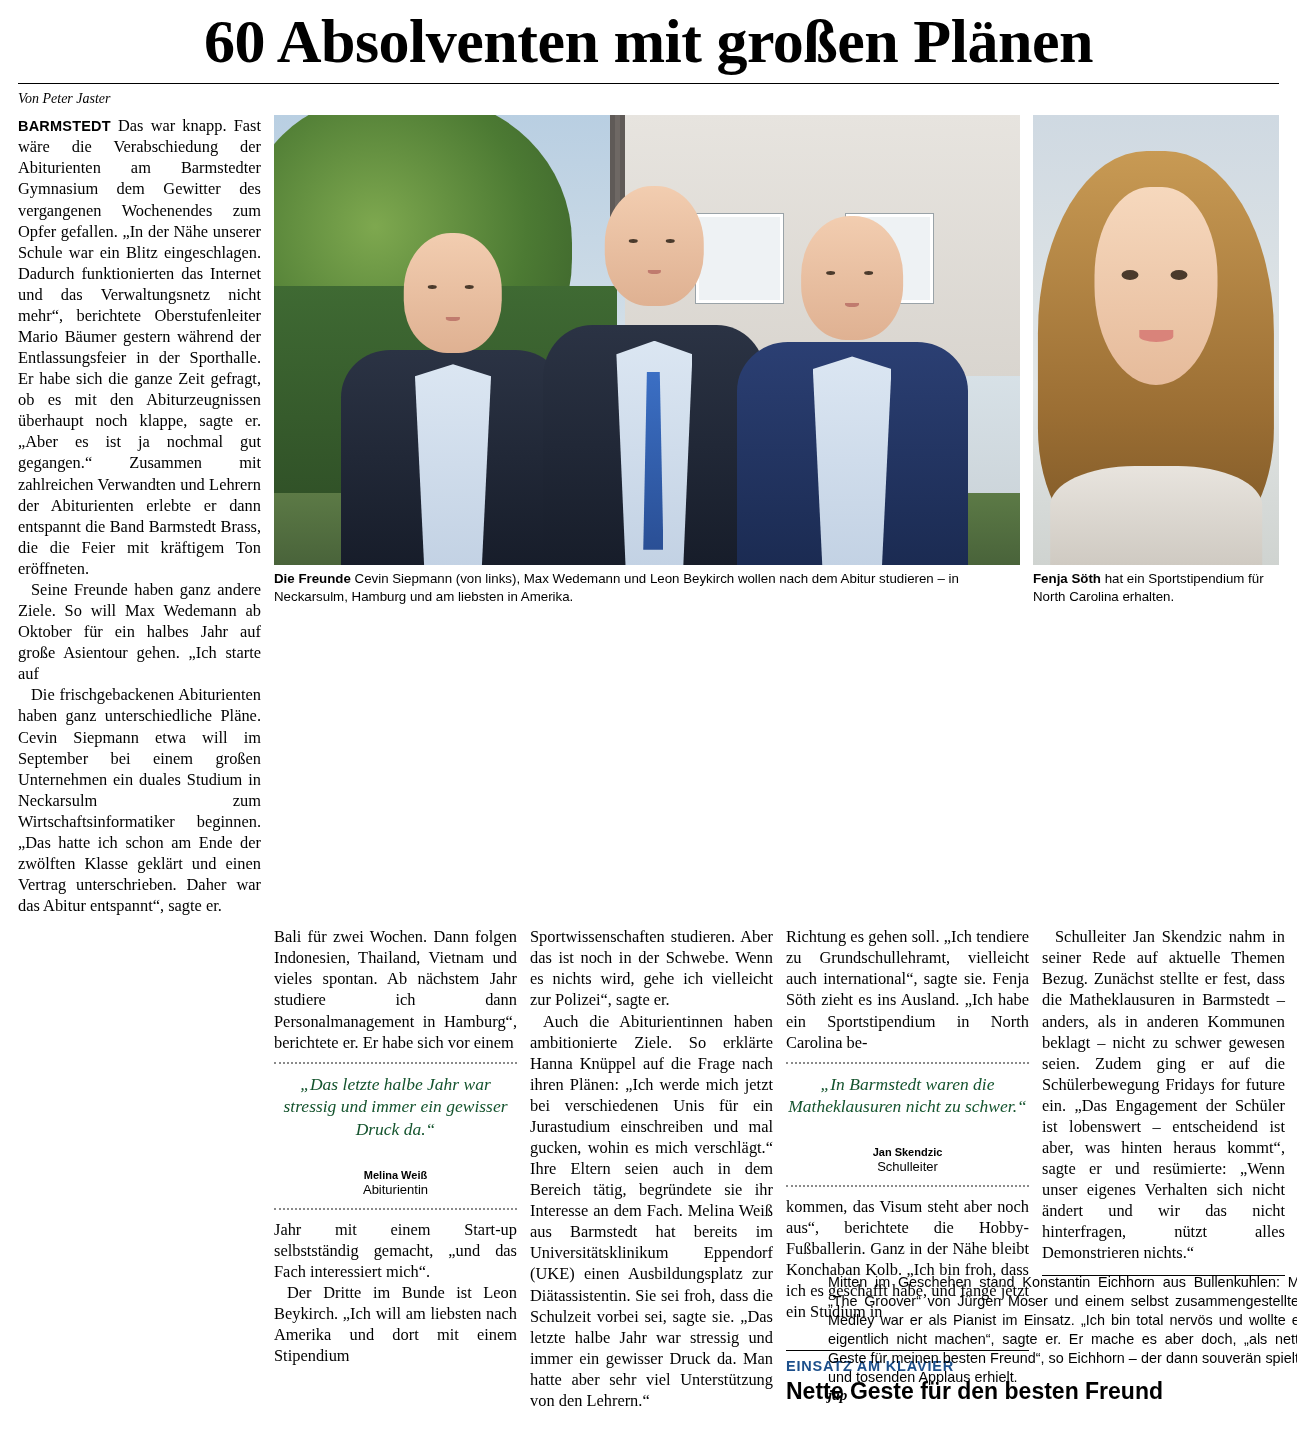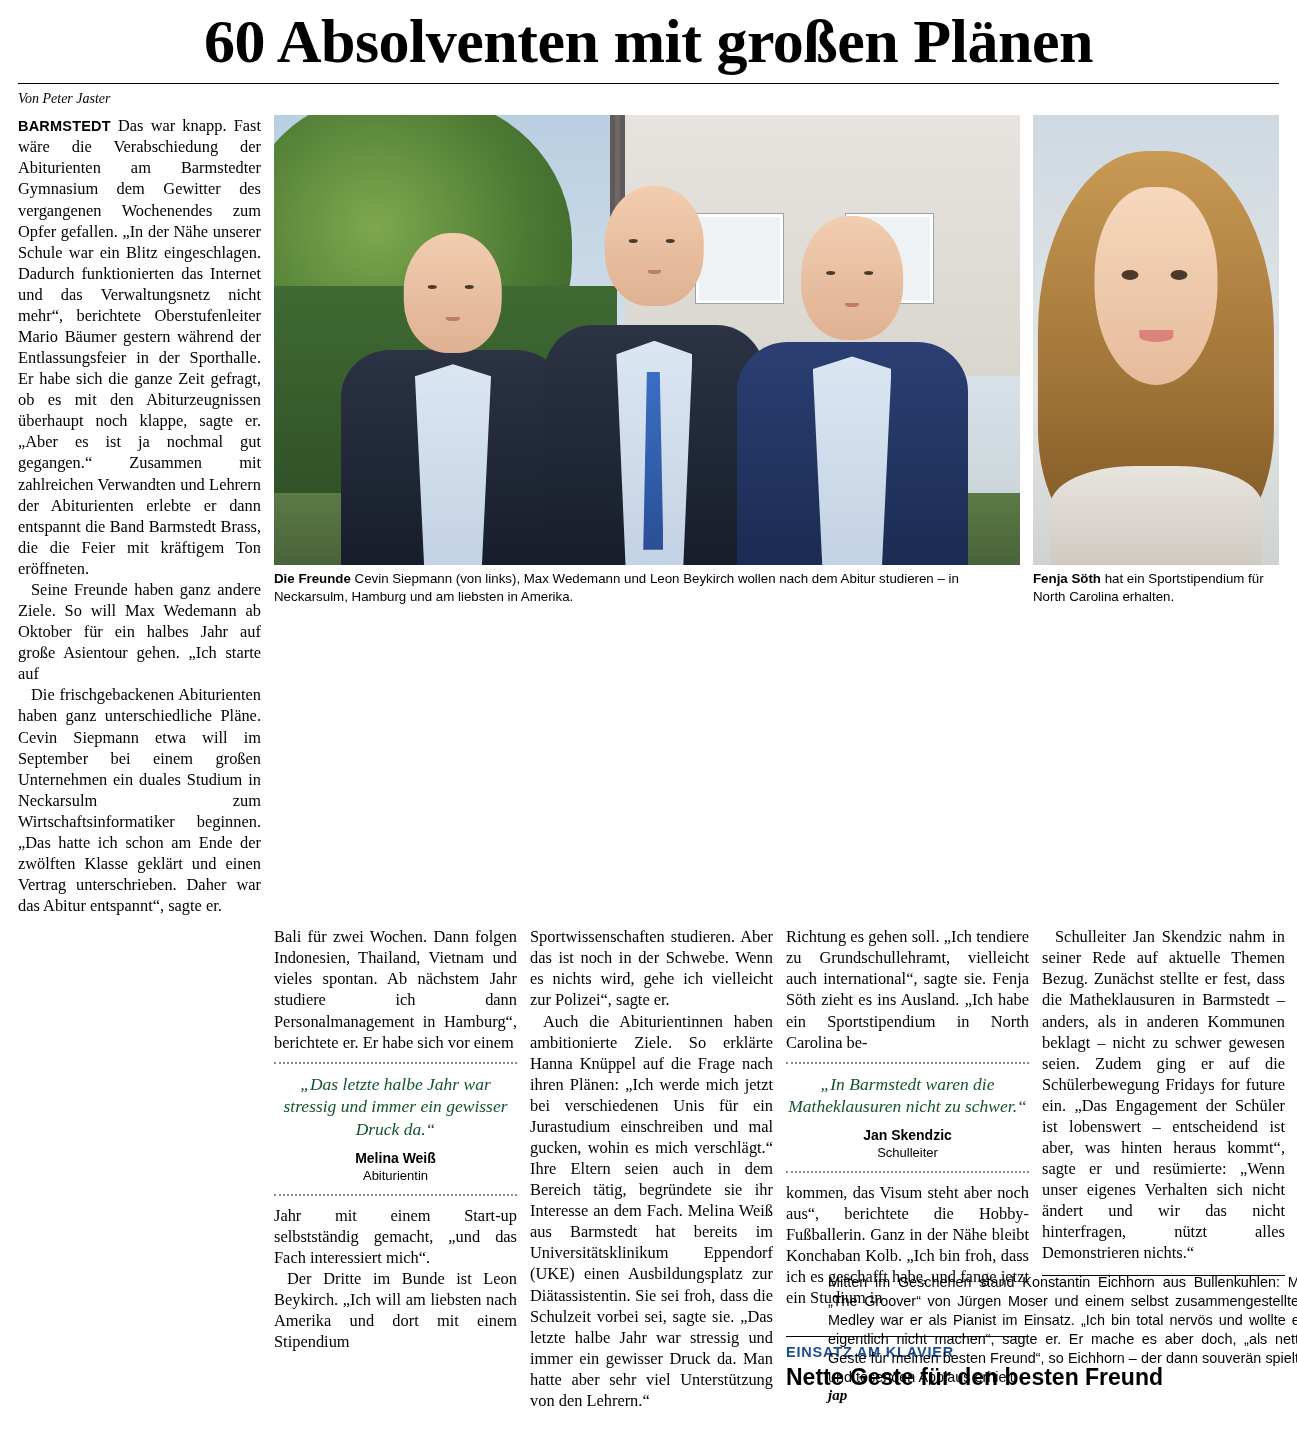--- a/index.html
+++ b/index.html
@@ -119,24 +119,24 @@
   .pullquote {
     font-family: "Liberation Serif", serif;
     font-style: italic;
     font-size: 17.5px;
     line-height: 1.3;
     text-align: center;
     color: #14532d;
   }
   .pq-author {
     font-family: "Liberation Sans", sans-serif;
-    font-size: 14px;
-    font-weight: 700;
-    text-align: center;
-    margin-top: 9px;
+    font-size: 11px;
+    font-weight: 700;
+    text-align: center;
+    margin-top: 27px;
   }
   .pq-role {
     font-family: "Liberation Sans", sans-serif;
     font-size: 13px;
     font-weight: 400;
     text-align: center;
   }
 
   
   .rule-thin { border-top: 1px solid #000; margin: 6px 0 6px 0; }

